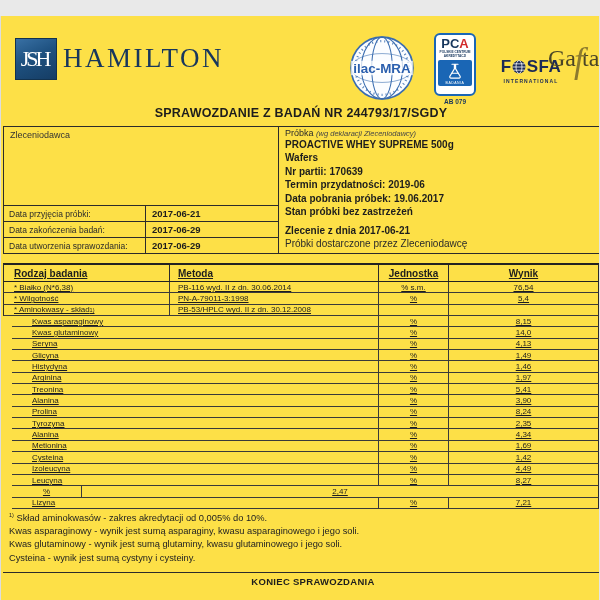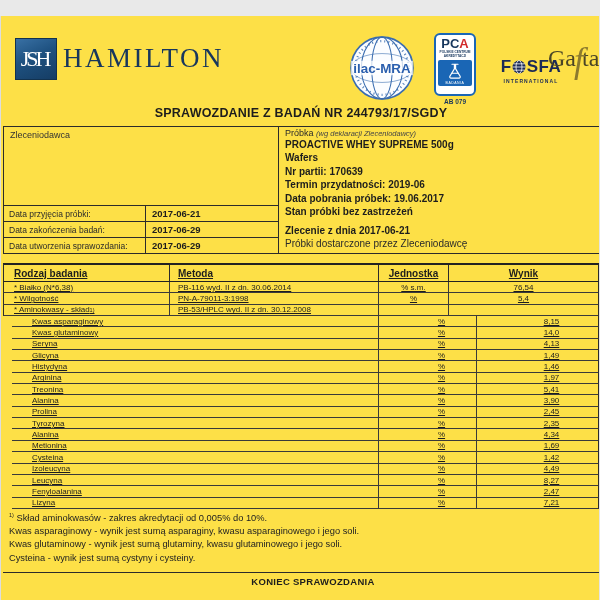--- a/index.html
+++ b/index.html
@@ -68,21 +68,21 @@
     display:flex; height:19px; align-items:center;
     border-top:2px solid #222; border-left:1.3px solid #2b2b2b; border-right:1.3px solid #2b2b2b; border-bottom:1.7px solid #222;
     font-weight:bold; font-size:10px;
   }
   .rhead .h1 { width:166px; padding-left:10px; border-right:1.2px solid #2b2b2b; height:100%; display:flex; align-items:center; }
   .rhead .h2 { width:209px; padding-left:8px;  border-right:1.2px solid #2b2b2b; height:100%; display:flex; align-items:center; }
   .rhead .h3 { width:70px; text-align:center; border-right:1.2px solid #2b2b2b; height:100%; display:flex; align-items:center; justify-content:center; }
   .rhead .h4 { flex:1; text-align:center; height:100%; display:flex; align-items:center; justify-content:center; }
   .rrow { display:flex; height:11.35px; border-bottom:1px solid #3a3a3a; border-right:1.3px solid #2b2b2b; font-size:8px; align-items:stretch; }
   .rrow:not(.indent) { border-left:1.3px solid #2b2b2b; }
-  .rrow.indent { margin-left:9px;gap:28px; }
+  .rrow.indent { margin-left:9px; }
   .c1 { width:166px; padding-left:10px; border-right:1px solid #3a3a3a; display:flex; align-items:center; }
   .rrow.indent .c1 { flex:0 0 auto; width:367px; padding-left:20px; }
   .c2 { width:209px; padding-left:8px; border-right:1px solid #3a3a3a; display:flex; align-items:center; }
   .c3 { width:70px; border-right:1px solid #3a3a3a; display:flex; align-items:center; justify-content:center; }
   .c4 { flex:1; display:flex; align-items:center; justify-content:center; }
   sup { font-size:5.5px; vertical-align:super; line-height:0; }
   
   .footnotes { position:absolute; left:8px; top:496px; font-size:9.3px; line-height:13.2px; color:#222; }
   .end-line { position:absolute; left:2px; top:556px; width:596px; border-top:1.6px solid #2b2b2b; }
   .end-label { position:absolute; left:0; top:560px; width:600px; text-align:center; font-size:9.5px; font-weight:bold; letter-spacing:.3px;padding-left:24px; }
@@ -310,21 +310,21 @@
         <div class="c4">3,90</div>
       </div>
 
       <div class="rrow indent">
         <div class="c1">
           <span>Prolina</span>
           <sup></sup>
         </div>
 
         <div class="c3">%</div>
-        <div class="c4">2,45</div>
+        <div class="c4">8,24</div>
       </div>
 
       <div class="rrow indent">
         <div class="c1">
           <span>Tyrozyna</span>
           <sup></sup>
         </div>
 
         <div class="c3">%</div>
         <div class="c4">2,35</div>
@@ -374,24 +374,20 @@
         <div class="c1">
           <span>Leucyna</span>
           <sup></sup>
         </div>
 
         <div class="c3">%</div>
         <div class="c4">8,27</div>
       </div>
 
       <div class="rrow indent">
-        <div class="c1">
-          <span>Fenyloalanina</span>
-          <sup></sup>
-        </div>
 
         <div class="c3">%</div>
         <div class="c4">2,47</div>
       </div>
 
       <div class="rrow indent">
         <div class="c1">
           <span>Lizyna</span>
           <sup></sup>
         </div>

